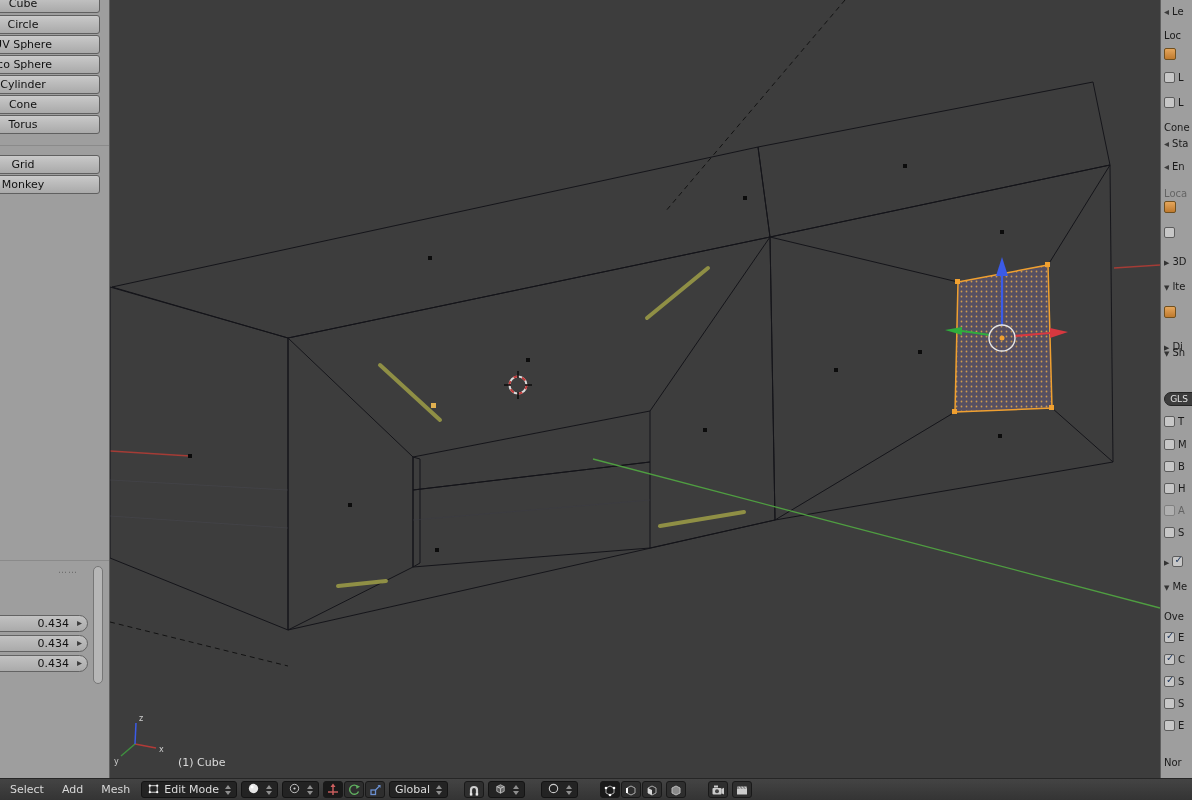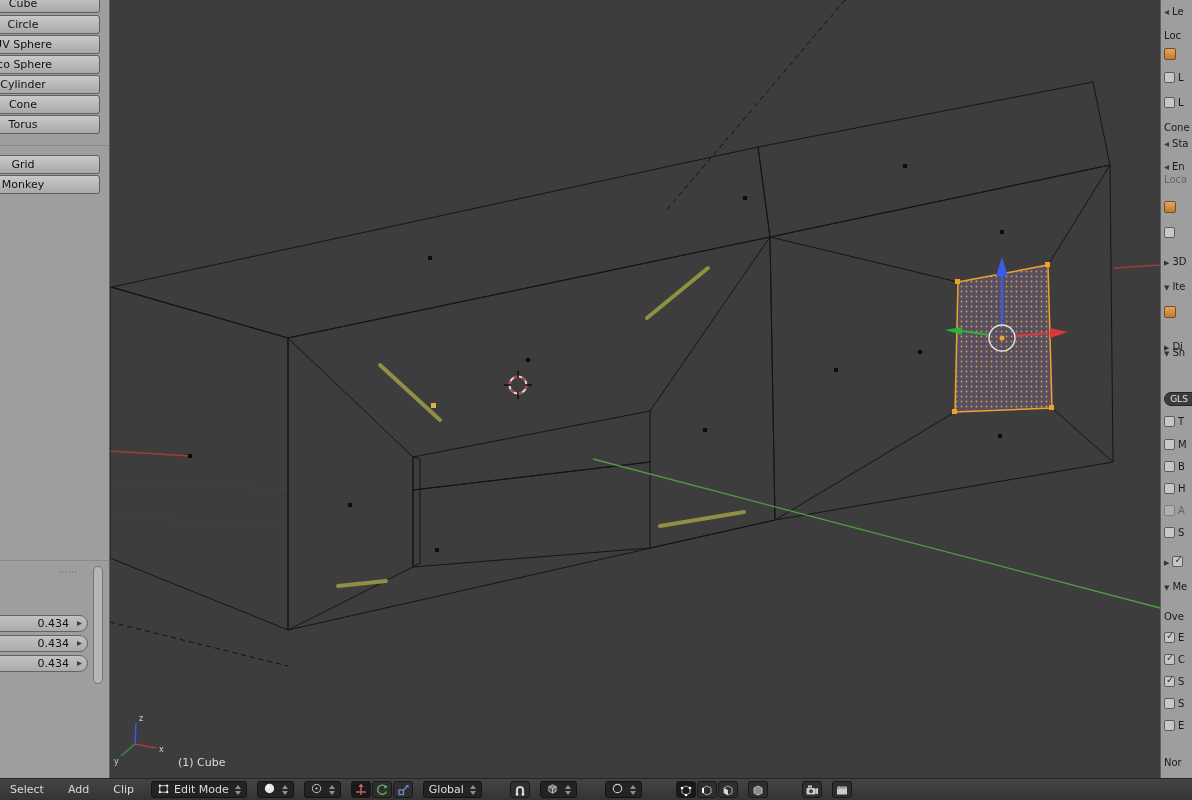--- a/index.html
+++ b/index.html
@@ -44,21 +44,21 @@
   .cube-icon{width:12px;height:12px;min-width:12px;background:linear-gradient(#e5a65c,#bf7a2e);
     border:1px solid #70501f;border-radius:2px}
   .gls-btn{height:14px;min-width:30px;background:#3c3c3c;border:1px solid #242424;
     border-radius:7px 0 0 7px;color:#e2e2e2;font-size:9px;display:flex;align-items:center;
     justify-content:center;padding:0 5px;cursor:default}
   .dim{opacity:.45}
 
   
   .header{position:absolute;left:0;top:778px;width:1192px;height:22px;
     background:linear-gradient(#444444,#343434);border-top:1px solid #262626;
-    display:flex;align-items:center;gap:10px;padding:0 3px;font-size:11px;color:#d8d8d8}
+    display:flex;align-items:center;gap:4px;padding:0 3px;font-size:11px;color:#d8d8d8}
   .menu{padding:2px 7px;border-radius:3px;cursor:default}
   .dd{height:17px;background:#232323;border:1px solid #141414;border-radius:3px;
     display:flex;align-items:center;gap:4px;padding:0 5px;color:#dcdcdc;cursor:default}
   .updown{display:flex;flex-direction:column;gap:2px;margin-left:2px}
   .updown i{display:block;width:0;height:0;border-left:3px solid transparent;border-right:3px solid transparent}
   .updown .u{border-bottom:4px solid #8f8f8f}
   .updown .d{border-top:4px solid #8f8f8f}
   .hbtn{width:20px;height:17px;background:#2e2e2e;border:1px solid #191919;border-radius:3px;
     display:flex;align-items:center;justify-content:center;cursor:default}
   .hgroup{display:flex;gap:1px}
@@ -226,21 +226,21 @@
         <span>Cone</span>
       </div>
     <div class="prow" style="top:136px">
         <span class="sl-left"></span>
         <span>Sta</span>
       </div>
     <div class="prow" style="top:159px">
         <span class="sl-left"></span>
         <span>En</span>
       </div>
-    <div class="prow dim" style="top:172px">
+    <div class="prow dim" style="top:186px">
         <span>Loca</span>
       </div>
     <div class="prow" style="top:199px">
         <span class="cube-icon"></span>
       </div>
     <div class="prow" style="top:225px">
         <span class="cb"></span>
       </div>
     <div class="prow" style="top:254px">
         <span class="arrow-closed"></span>
@@ -320,21 +320,21 @@
         <span>E</span>
       </div>
     <div class="prow" style="top:755px">
         <span>Nor</span>
       </div>
   </div>
 
   <div class="header">
     <span class="menu">Select</span>
     <span class="menu">Add</span>
-    <span class="menu">Clip</span>
+    <span class="menu">Mesh</span>
 
     <div class="dd">
       <span>
         <svg width="13" height="13" viewBox="0 0 14 14">
             <rect x="3" y="4" width="8" height="7" fill="none" stroke="#d8d8d8"></rect>
             <circle cx="3" cy="4" r="1.2" fill="#fff"></circle>
             <circle cx="11" cy="4" r="1.2" fill="#fff"></circle>
             <circle cx="3" cy="11" r="1.2" fill="#fff"></circle>
             <circle cx="11" cy="11" r="1.2" fill="#fff"></circle>
           </svg>

